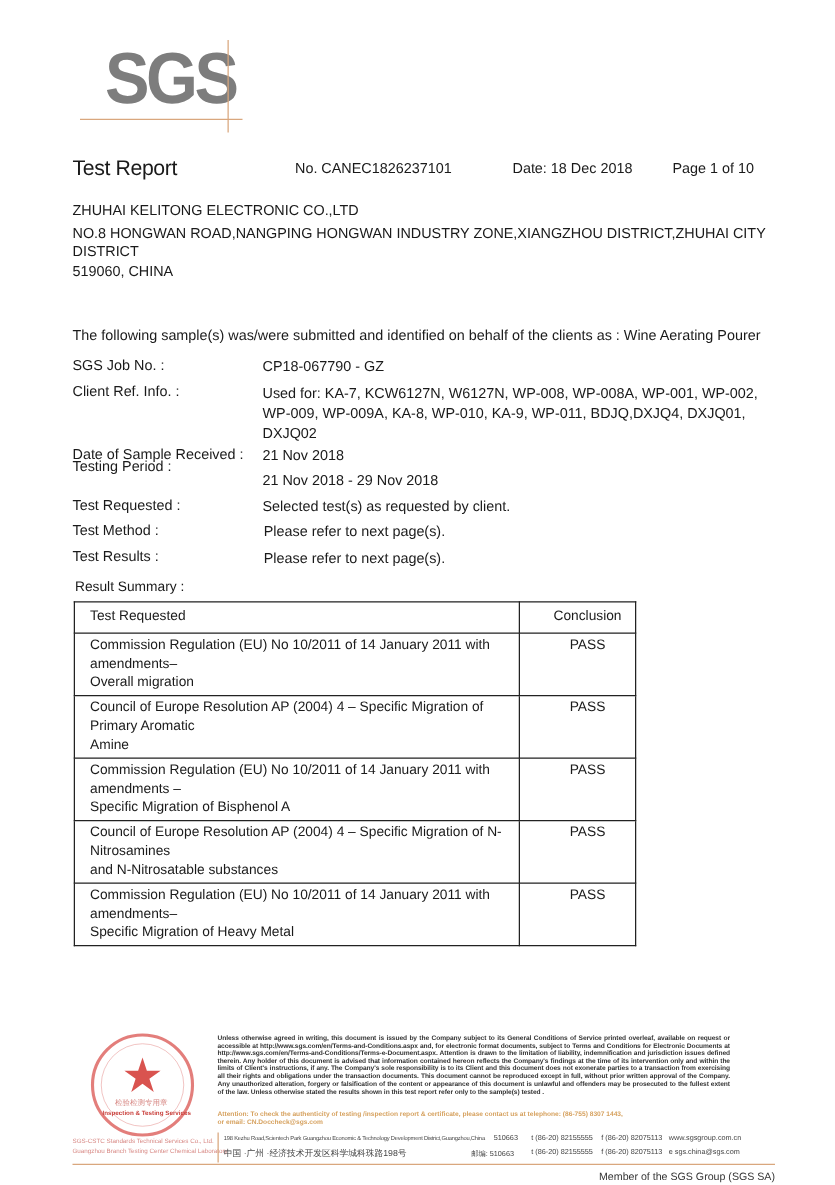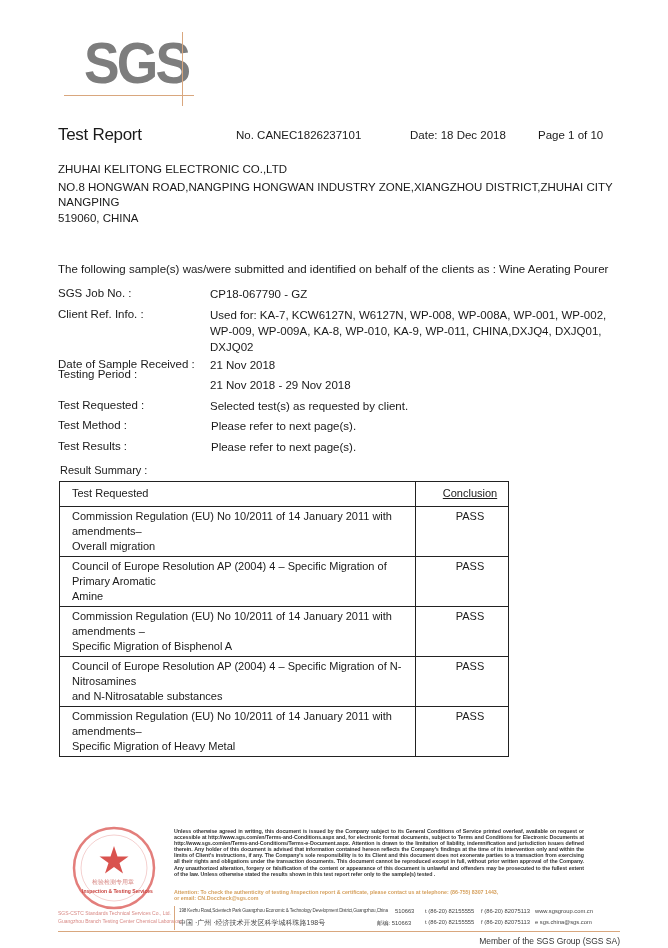--- a/index.html
+++ b/index.html
@@ -19,21 +19,21 @@
   .t { font-size:11.5px; line-height:15px; }
   .lbl { left:58px; font-size:11.5px; }
   .val { left:210px; font-size:11.5px; line-height:16px; }
 
   table.summary { position:absolute; left:59px; top:481px; width:450px; border-collapse:collapse;
                   font-size:11px; }
   table.summary td, table.summary th { border:1px solid #222; padding:2px 10px 2px 12px; vertical-align:top;
                   line-height:15px; font-weight:normal; text-align:left; }
   table.summary th { padding-top:4px; padding-bottom:5px; }
   table.summary td.c, table.summary th.c { text-align:center; width:64px; padding-left:22px; padding-right:6px; }
-  table.summary th.c { text-align:center;text-decoration:underline; }
+  table.summary th.c { text-align:center; }
 
   
   .stamp { left:58px; top:826px; width:112px; height:100px; }
   .fine { left:174px; top:828px; width:410px; font-size:5.3px; line-height:6.1px; color:#333;
           text-align:justify; font-weight:bold; letter-spacing:-0.05px; }
   .attn { left:174px; top:889px; width:420px; font-size:5.3px; line-height:6.2px; color:#d6a15e; font-weight:bold; }
   .addr-box { left:174px; top:906px; width:420px; height:24px; border-left:1.5px solid #d9a77e; }
   .addr-line { position:absolute; left:4px; font-size:5.8px; color:#444; white-space:nowrap; }
   .addr-line span { position:absolute; }
   .bottom-rule { left:58px; top:931px; width:562px; height:1px; background:#d9a77e; }
@@ -49,31 +49,31 @@
   <div class="logo-vline"></div>
 </div>
 
 <div class="abs title">Test Report</div>
 <div class="abs hdr" style="left:236px">No. CANEC1826237101</div>
 <div class="abs hdr" style="left:410px">Date: 18 Dec 2018</div>
 <div class="abs hdr" style="left:538px">Page 1 of 10</div>
 
 <div class="abs t" style="left:58px; top:162px">ZHUHAI KELITONG ELECTRONIC CO.,LTD</div>
 <div class="abs t" style="left:58px; top:180px">NO.8 HONGWAN ROAD,NANGPING HONGWAN INDUSTRY ZONE,XIANGZHOU DISTRICT,ZHUHAI CITY</div>
-<div class="abs t" style="left:58px; top:195px">NANGPING</div>
+<div class="abs t" style="left:58px; top:195px">DISTRICT</div>
 <div class="abs t" style="left:58px; top:211px">519060, CHINA</div>
 
 <div class="abs t" style="left:58px; top:262px">The following sample(s) was/were submitted and identified on behalf of the clients as : Wine Aerating Pourer</div>
 
 <div class="abs lbl" style="top:287px">SGS Job No. :</div>
 <div class="abs val" style="top:286px">CP18-067790 - GZ</div>
 
 <div class="abs lbl" style="top:308px">Client Ref. Info. :</div>
 <div class="abs val" style="top:307px">Used for: KA-7, KCW6127N, W6127N, WP-008, WP-008A, WP-001, WP-002,</div>
-<div class="abs val" style="top:323px">WP-009, WP-009A, KA-8, WP-010, KA-9, WP-011, CHINA,DXJQ4, DXJQ01,</div>
+<div class="abs val" style="top:323px">WP-009, WP-009A, KA-8, WP-010, KA-9, WP-011, BDJQ,DXJQ4, DXJQ01,</div>
 <div class="abs val" style="top:339px">DXJQ02</div>
 
 <div class="abs lbl" style="top:358px">Date of Sample Received :</div>
 <div class="abs val" style="top:357px">21 Nov 2018</div>
 
 <div class="abs lbl" style="top:368px">Testing Period :</div>
 <div class="abs val" style="top:377px">21 Nov 2018 - 29 Nov 2018</div>
 
 <div class="abs lbl" style="top:399px">Test Requested :</div>
 <div class="abs val" style="top:398px">Selected test(s) as requested by client.</div>

